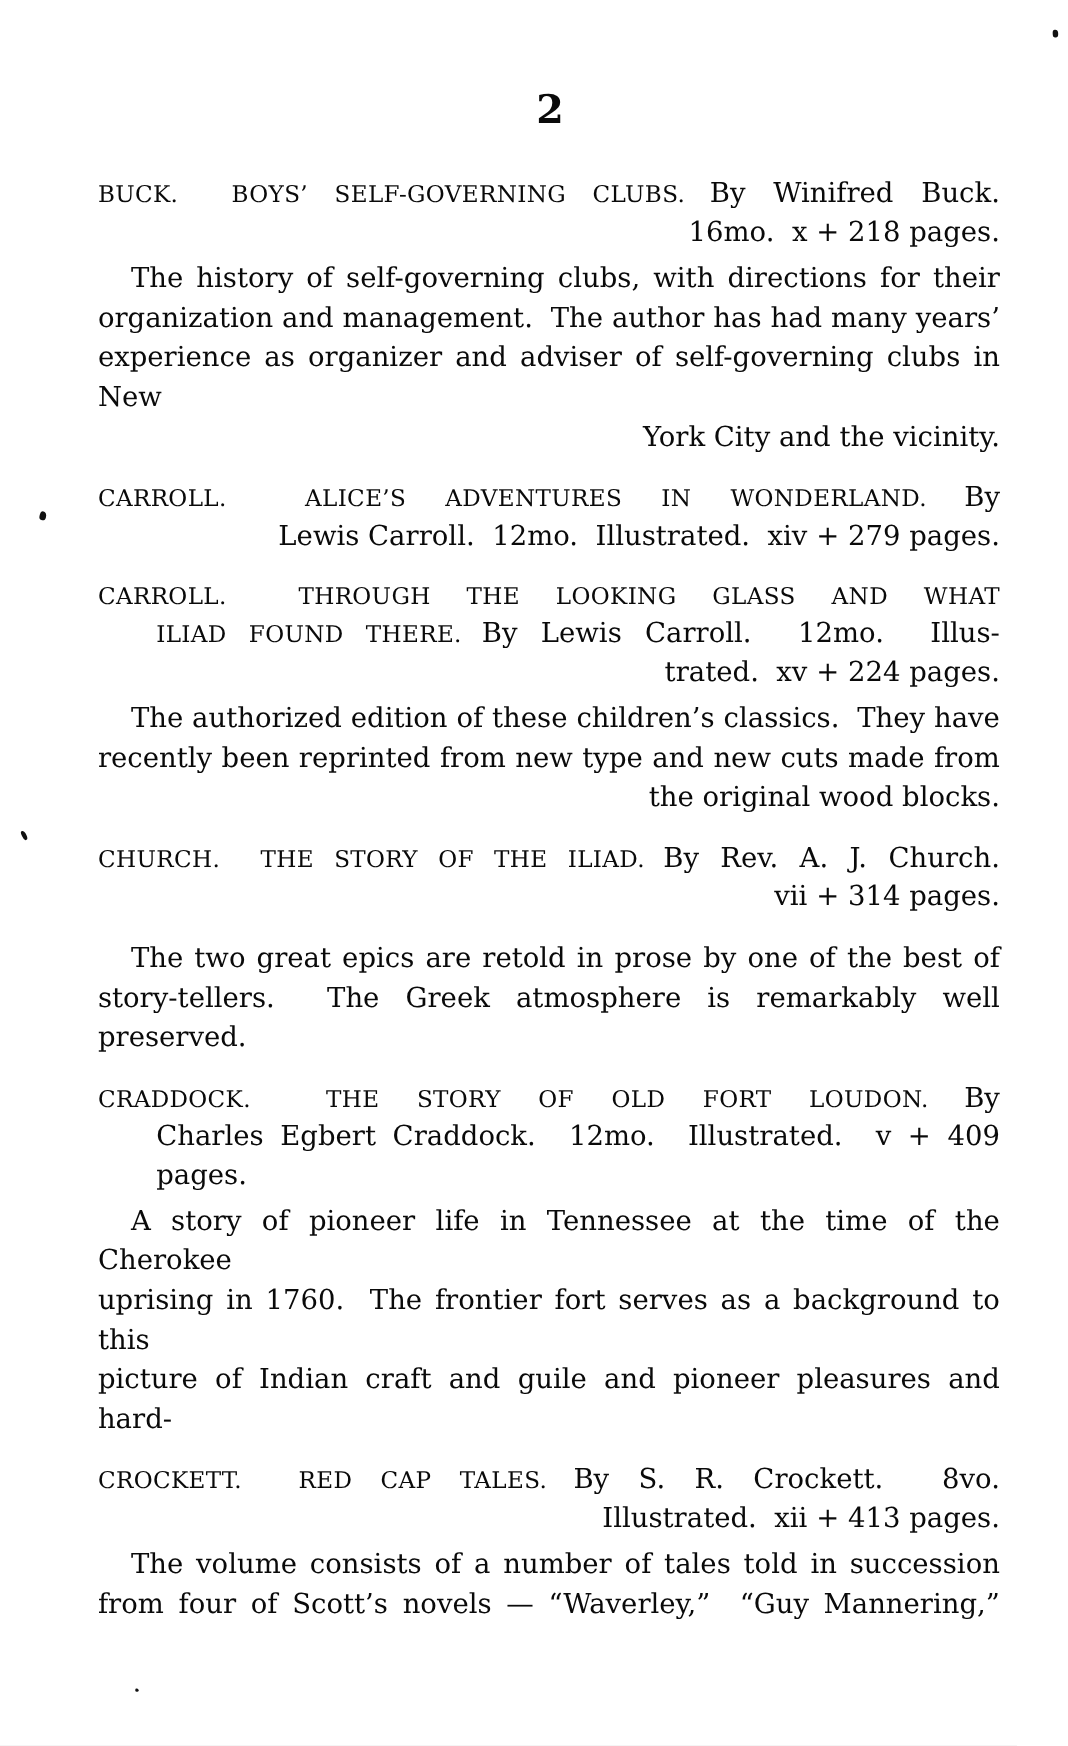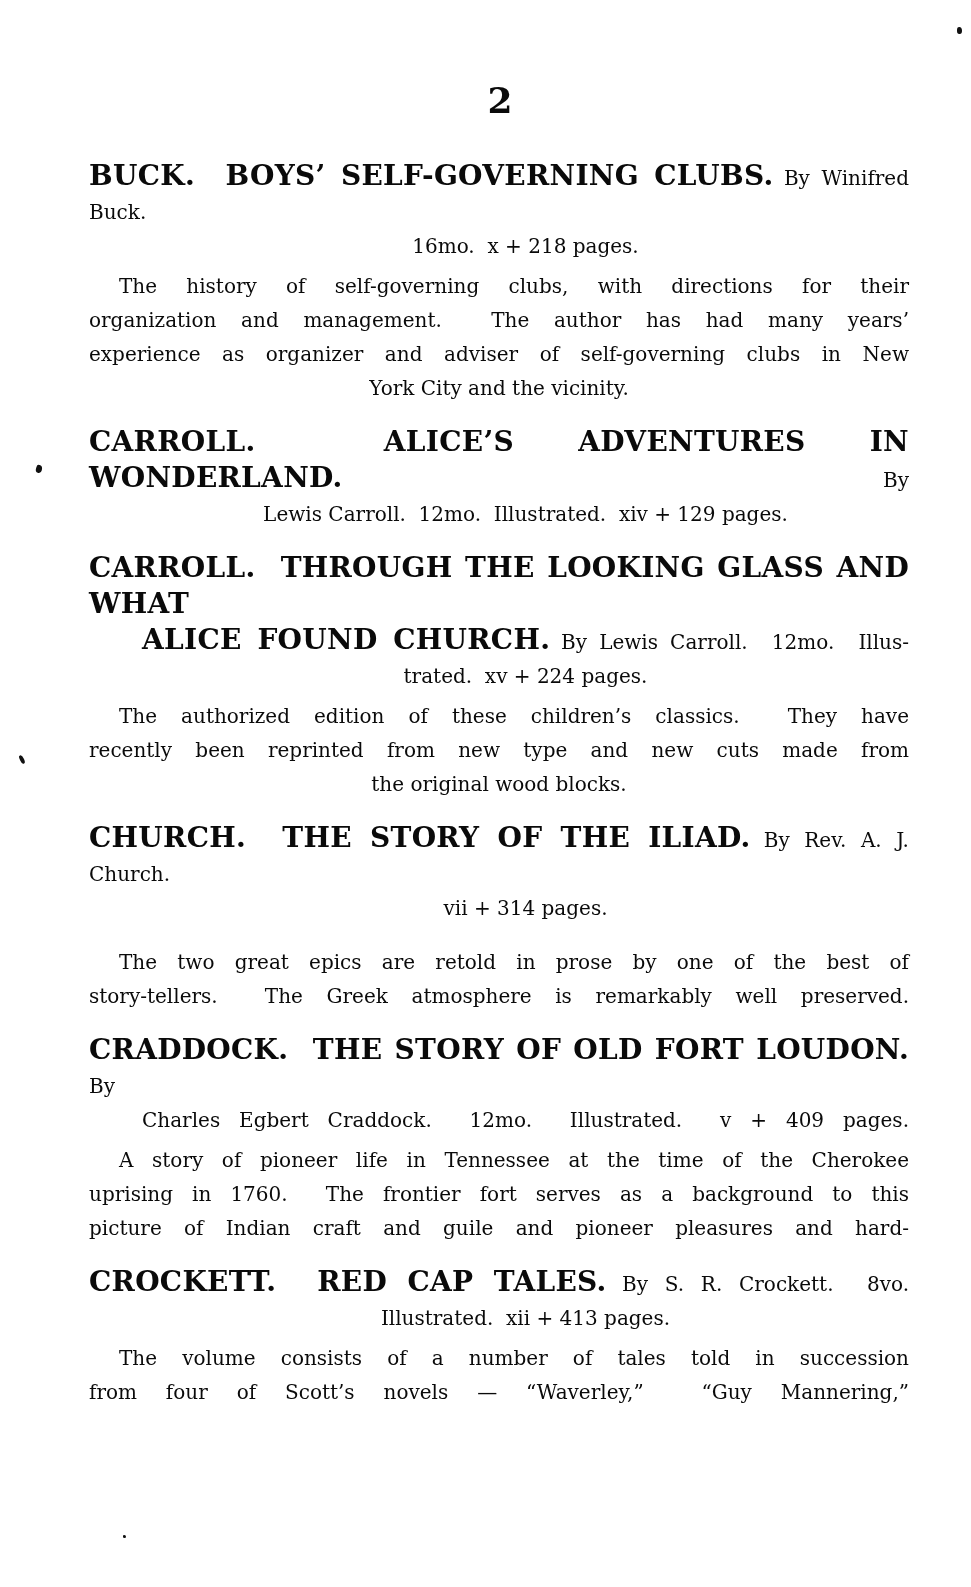--- a/index.html
+++ b/index.html
@@ -28,34 +28,34 @@
     position: absolute;
     left: 89px;
     top: 160px;
     width: 820px;
   }
   .block { margin-bottom: 20px; }
   .block.tight { margin-bottom: 6px; }
   .block:last-child { margin-bottom: 0; }
   .line {
     white-space: pre-wrap;
-    text-align: center;
+    text-align: right;
   }
   .line.just {
     text-align: justify;
     text-align-last: justify;
   }
   .heading .line { line-height: 32px; }
   .heading .line.cont { padding-left: 53px; }
   .para .line { line-height: 33px; }
   .para .line.first { text-indent: 30px; }
-  .seg { font-size: 20px; }
+  .seg { font-size: 25px; }
   .seg.bold-caps {
-    font-size: 28px;
-    font-weight: 700;
+    font-size: 21px;
+    font-weight: 400;
     letter-spacing: 0.3px;
     margin-top: 44px;
   }
   .ink-speck {
     position: absolute;
     background: #111;
     border-radius: 40% 60% 50% 50%;
   }
 </style>
 </head>
@@ -70,25 +70,25 @@
         <div class="line cont"><span class="seg">16mo.  x + 218 pages.</span></div>
       </div>
       <div class="block para">
         <div class="line first just"><span class="seg">The history of self-governing clubs, with directions for their</span></div>
         <div class="line cont just"><span class="seg">organization and management.  The author has had many years’</span></div>
         <div class="line cont just"><span class="seg">experience as organizer and adviser of self-governing clubs in New</span></div>
         <div class="line cont"><span class="seg">York City and the vicinity.</span></div>
       </div>
       <div class="block heading">
         <div class="line first just"><span class="seg bold-caps">CARROLL.  ALICE’S ADVENTURES IN WONDERLAND.</span> <span class="seg">By</span></div>
-        <div class="line cont"><span class="seg">Lewis Carroll.  12mo.  Illustrated.  xiv + 129 pages.</span></div>
+        <div class="line cont"><span class="seg">Lewis Carroll.  12mo.  Illustrated.  xiv + 279 pages.</span></div>
       </div>
       <div class="block heading tight">
         <div class="line first just"><span class="seg bold-caps">CARROLL.  THROUGH THE LOOKING GLASS AND WHAT</span></div>
-        <div class="line cont just"><span class="seg bold-caps">ALICE FOUND CHURCH.</span> <span class="seg">By Lewis Carroll.  12mo.  Illus-</span></div>
+        <div class="line cont just"><span class="seg bold-caps">ILIAD FOUND THERE.</span> <span class="seg">By Lewis Carroll.  12mo.  Illus-</span></div>
         <div class="line cont"><span class="seg">trated.  xv + 224 pages.</span></div>
       </div>
       <div class="block para">
         <div class="line first just"><span class="seg">The authorized edition of these children’s classics.  They have</span></div>
         <div class="line cont just"><span class="seg">recently been reprinted from new type and new cuts made from</span></div>
         <div class="line cont"><span class="seg">the original wood blocks.</span></div>
       </div>
       <div class="block heading">
         <div class="line first just"><span class="seg bold-caps">CHURCH.  THE STORY OF THE ILIAD.</span> <span class="seg">By Rev. A. J. Church.</span></div>
         <div class="line cont"><span class="seg">vii + 314 pages.</span></div>

